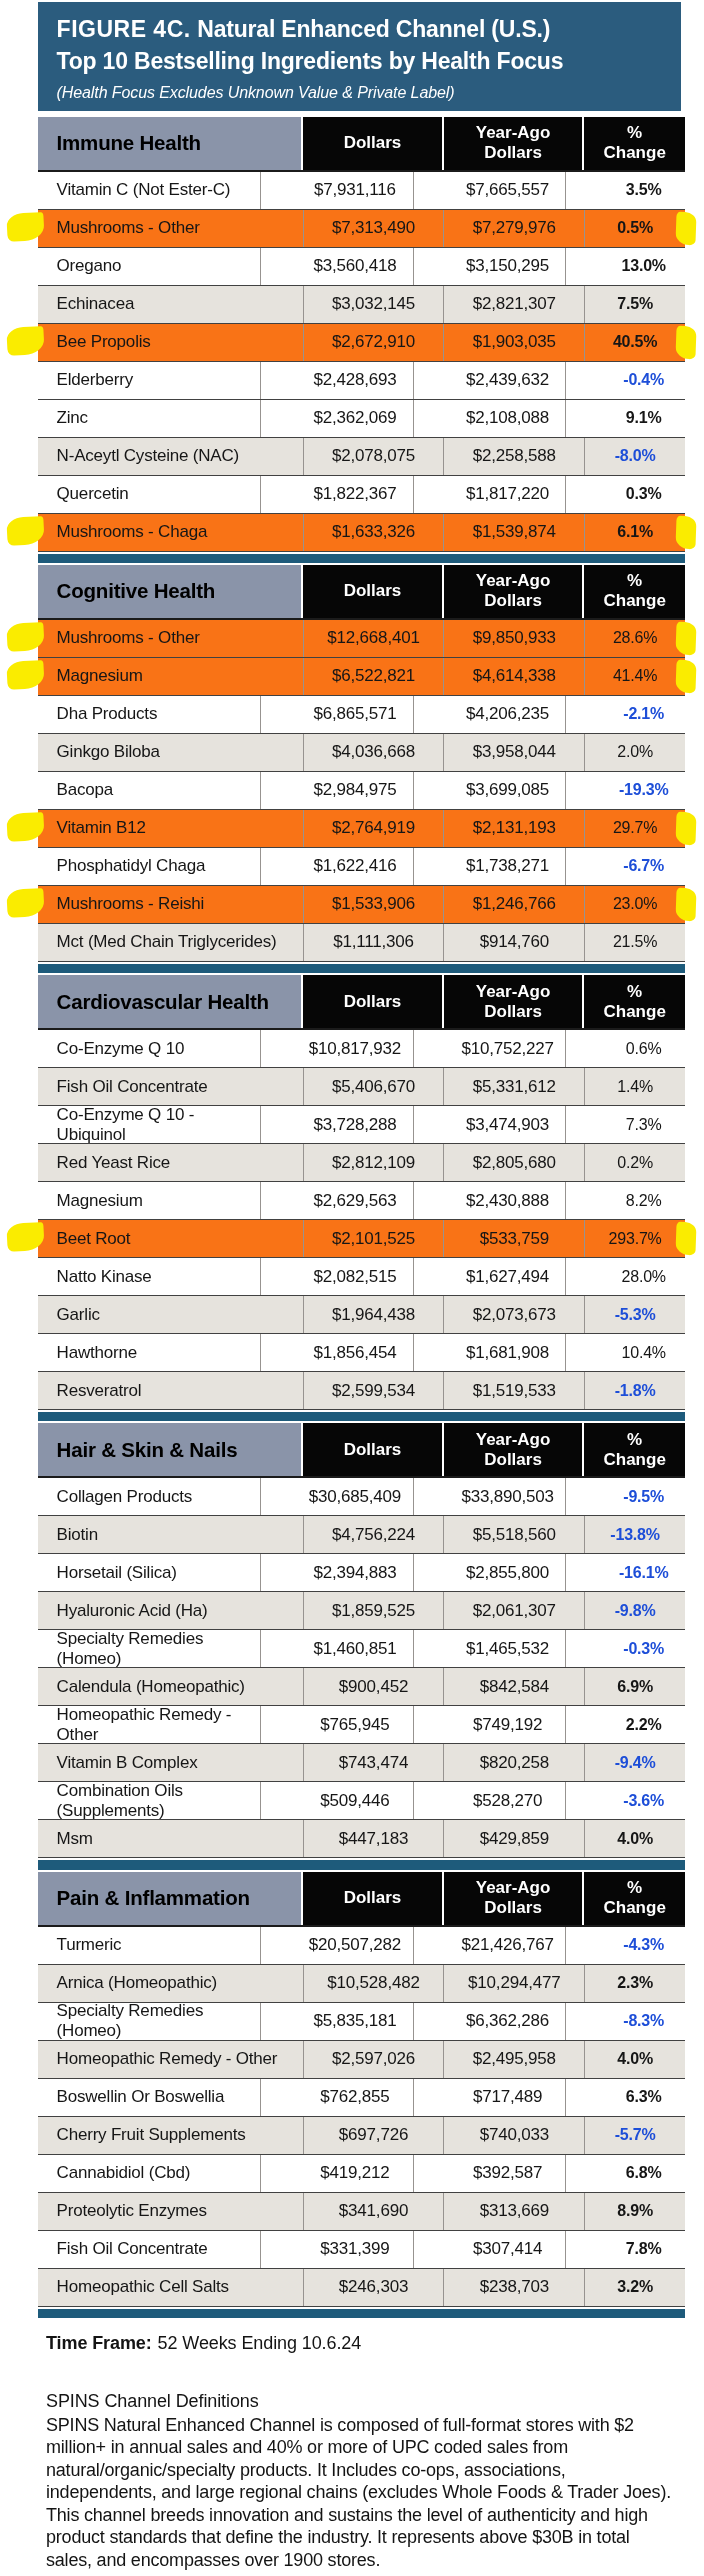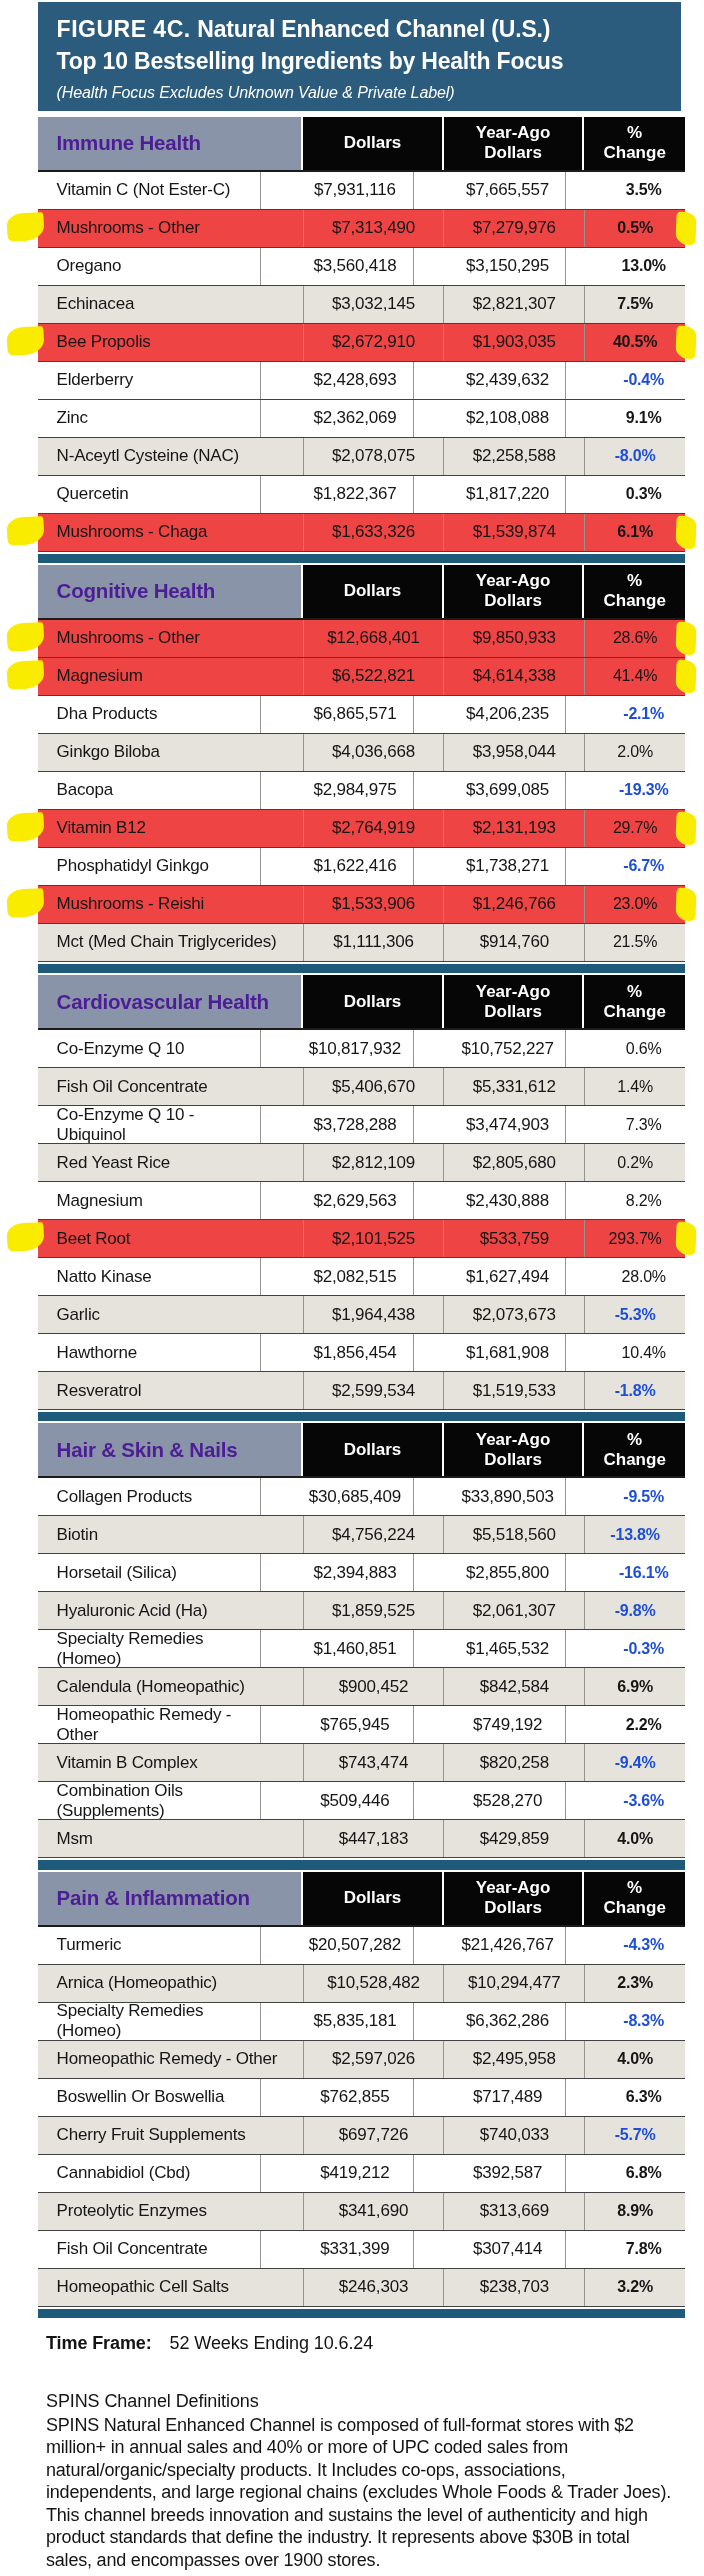--- a/index.html
+++ b/index.html
@@ -9,50 +9,50 @@
   
   .title-block { margin:2px 23px 0 38px; background:#2B5C7E; color:#ffffff; padding:10.6px 12px 9.3px 18.6px; box-sizing:border-box; }
   .title-line { font-size:23px; font-weight:bold; line-height:1.42; letter-spacing:-0.2px; }
   .figure-label { letter-spacing:0.5px; margin-right:6.6px; }
   .subtitle { font-style:italic; font-size:16px; font-weight:normal; margin-top:6px; letter-spacing:-0.1px; }
 
   
   .table-wrap { margin-left:38px; width:647px; margin-top:5.3px; }
   .section { margin:0; }
   .section-header { display:flex; height:53px; border-bottom:2px solid #1b1b1b; }
-  .sh-label { width:264px; background:#8A94A9; color:#4c1d95; font-weight:bold; font-size:20.5px;
+  .sh-label { width:264px; background:#8A94A9; color:#000000; font-weight:bold; font-size:20.5px;
               display:flex; align-items:center; padding-left:18.6px; box-sizing:border-box; letter-spacing:-0.2px; }
   .sh-col { background:#060606; color:#fff; font-weight:bold; font-size:17px; margin-left:2px;
             display:flex; flex-direction:column; align-items:center; justify-content:center; line-height:1.18; text-align:center; }
   .sh-col.c-dollars { width:139px; }
   .sh-col.c-yearago { width:139px; }
   .sh-col.c-pct { width:101px; }
 
   .row { display:flex; height:38px; border-bottom:1.3px solid #414141; position:relative; box-sizing:border-box; }
   .cell { display:flex; align-items:center; box-sizing:border-box; font-size:17px; color:#161616; letter-spacing:-0.2px; background:transparent; position:relative; z-index:1; }
   .cell.ingredient { width:266px; padding-left:18.6px; border-right:1.3px solid #979390; }
   .cell.money { width:141px; justify-content:center; border-right:1.3px solid #979390; }
   .cell.pctc { width:100px; justify-content:center; font-size:16px; }
   .bg-white { background:#ffffff;gap:36px; }
   .bg-gray  { background:#E6E3DD; }
-  .bg-yellow{ background:#ef4444; }
+  .bg-yellow{ background:#f97316; }
   
   .bg-yellow::before { content:""; position:absolute; z-index:0; left:-31px; top:3.3px; bottom:5.3px; width:37px;
                        background:#FAEC00; border-radius:17px 2.7px 20px 6.6px / 12px 4px 14.6px 6.6px; transform:rotate(-3deg); }
   .bg-yellow::after  { content:""; position:absolute; z-index:0; right:-11.3px; top:2px; bottom:2px; width:20px;
                        background:#FAEC00; border-radius:4px 12px 6.6px 14.6px / 5.3px 10.6px 5.3px 12px; transform:rotate(2deg); }
   .pct-bold { font-weight:bold; }
   .pct-neg  { color:#1d4ed8; font-weight:bold; }
   .section-bar { height:9.3px; background:#1E5B7B; margin-top:2px; margin-bottom:2px; }
 
   
   .footer { margin:14.6px 23px 0 46px; color:#141414; }
   .timeframe { font-size:18px; letter-spacing:-0.1px; }
   .timeframe-label { font-weight:bold; }
-  .timeframe-value { margin-left:18px; }
+  .timeframe-value { margin-left:6px; }
   .defs-heading { font-weight:normal; font-size:18px; margin-top:37px; letter-spacing:-0.1px; }
   .defs-body { font-size:18px; line-height:22.5px; margin-top:2px; width:628px; letter-spacing:-0.2px; }
 </style>
 </head>
 <body>
 
 <div class="page">
 
   <div class="title-block">
     <div class="title-line">
@@ -204,21 +204,21 @@
   </div>
 
   <div class="row bg-yellow">
     <div class="cell ingredient">Vitamin B12</div>
     <div class="cell money">$2,764,919</div>
     <div class="cell money">$2,131,193</div>
     <div class="cell pctc">29.7%</div>
   </div>
 
   <div class="row bg-white">
-    <div class="cell ingredient">Phosphatidyl Ginkgo</div>
+    <div class="cell ingredient">Phosphatidyl Chaga</div>
     <div class="cell money">$1,622,416</div>
     <div class="cell money">$1,738,271</div>
     <div class="cell pctc pct-neg">-6.7%</div>
   </div>
 
   <div class="row bg-yellow">
     <div class="cell ingredient">Mushrooms - Reishi</div>
     <div class="cell money">$1,533,906</div>
     <div class="cell money">$1,246,766</div>
     <div class="cell pctc">23.0%</div>

